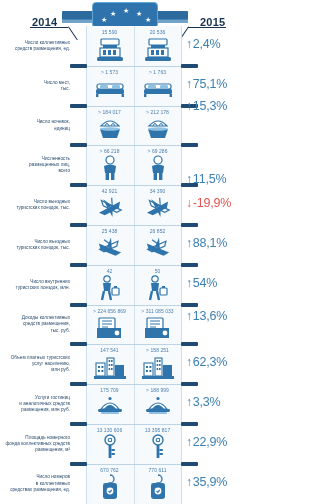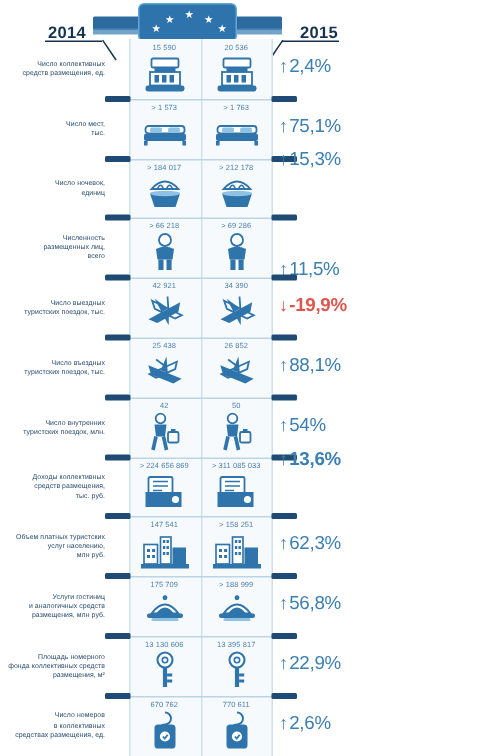--- a/index.html
+++ b/index.html
@@ -284,21 +284,21 @@
      <path d="M14 2 L19 12 L14 12 Z" fill="#2f74ab"></path>
      <path d="M14 22 L19 13 L14 13 Z" fill="#2f74ab"></path>
    </g>
    <g transform="rotate(26 16 13)">
      <path d="M5 10 L27 10 L24 14 L9 14 Z" fill="none" stroke="#2f74ab" stroke-width="1.2"></path>
      <path d="M13 3 L17 10" fill="none" stroke="#2f74ab" stroke-width="1.2"></path>
    </g>
  </svg>
         </div>
       </div>
-      <div class="pct neg" style="top: 196.1px; font-weight: bold;"><span class="arw">↓</span><span>-19,9%</span></div>
+      <div class="pct neg" style="top: 196.1px;"><span class="arw">↓</span><span>-19,9%</span></div>
       <div class="rowsep" style="top: 225px;"></div>
       <div class="flange fl-l" style="top: 223px;"></div>
       <div class="flange fl-r" style="top: 223px;"></div>
       <div class="lbl" style="top: 238.7px;">
         <div>Число въездных</div>
         <div>туристских поездок, тыс.</div>
       </div>
       <div class="cell cell-l" style="top: 228px;">
         <div class="val">25 438</div>
         <div class="ico">
@@ -391,21 +391,21 @@
           <svg width="30" height="24" viewBox="0 0 30 24">
    <rect x="4" y="2" width="16" height="11" rx="1" fill="#ffffff" stroke="#2f74ab" stroke-width="1.2"></rect>
    <line x1="7" y1="5" x2="17" y2="5" stroke="#2f74ab" stroke-width="1"></line>
    <line x1="7" y1="8" x2="17" y2="8" stroke="#2f74ab" stroke-width="1"></line>
    <line x1="7" y1="11" x2="13" y2="11" stroke="#2f74ab" stroke-width="1"></line>
    <path d="M2 12 H26 V22 H2 Z" fill="#2f74ab"></path>
    <circle cx="22" cy="17" r="2.4" fill="#ffffff"></circle>
  </svg>
         </div>
       </div>
-      <div class="pct" style="top: 299px; font-weight: bold;"><span class="arw">↑</span><span>13,6%</span></div>
+      <div class="pct" style="top: 309px;"><span class="arw">↑</span><span>13,6%</span></div>
       <div class="rowsep" style="top: 344.4px;"></div>
       <div class="flange fl-l" style="top: 342.4px;"></div>
       <div class="flange fl-r" style="top: 342.4px;"></div>
       <div class="lbl" style="top: 355px;">
         <div>Объем платных туристских</div>
         <div>услуг населению,</div>
         <div>млн руб.</div>
       </div>
       <div class="cell cell-l" style="top: 347.4px;">
         <div class="val">147 541</div>
@@ -475,21 +475,21 @@
         <div class="ico">
           <svg width="30" height="22" viewBox="0 0 30 22">
    <path d="M6 13 Q15 1 24 13 Z" fill="#ffffff" stroke="#2f74ab" stroke-width="1.2"></path>
    <path d="M9 13 Q15 5 21 13 Z" fill="#2f74ab"></path>
    <circle cx="15" cy="2.5" r="1.6" fill="#2f74ab"></circle>
    <rect x="3" y="13" width="24" height="3" rx="1.4" fill="#2f74ab"></rect>
    <rect x="6" y="16" width="18" height="2" rx="1" fill="#8fc2e2"></rect>
  </svg>
         </div>
       </div>
-      <div class="pct" style="top: 395.1px;"><span class="arw">↑</span><span>56,8%</span></div>
+      <div class="pct" style="top: 395.1px;"><span class="arw">↑</span><span>3,3%</span></div>
       <div class="rowsep" style="top: 424px;"></div>
       <div class="flange fl-l" style="top: 422px;"></div>
       <div class="flange fl-r" style="top: 422px;"></div>
       <div class="lbl" style="top: 434.6px;">
         <div>Площадь номерного</div>
         <div>фонда коллективных средств</div>
         <div>размещения, м²</div>
       </div>
       <div class="cell cell-l" style="top: 427px;">
         <div class="val">13 130 606</div>
@@ -539,15 +539,15 @@
         <div class="val">770 611</div>
         <div class="ico">
           <svg width="20" height="26" viewBox="0 0 20 26">
    <path d="M10 1 a4 4 0 0 1 0 8 a4 4 0 0 0 0 8" fill="none" stroke="#2f74ab" stroke-width="1.3"></path>
    <rect x="3" y="9" width="14" height="16" rx="2.4" fill="#2f74ab"></rect>
    <circle cx="10" cy="17" r="3.4" fill="#ffffff"></circle>
    <path d="M8.6 17 l1.2 1.4 l2-2.6" stroke="#2f74ab" stroke-width="1.2" fill="none"></path>
  </svg>
         </div>
       </div>
-      <div class="pct" style="top: 474.7px;"><span class="arw">↑</span><span>2,6%</span></div>
+      <div class="pct" style="top: 474.7px;"><span class="arw">↑</span><span>35,9%</span></div>
     </div>
 </div>
 
 </body></html>

